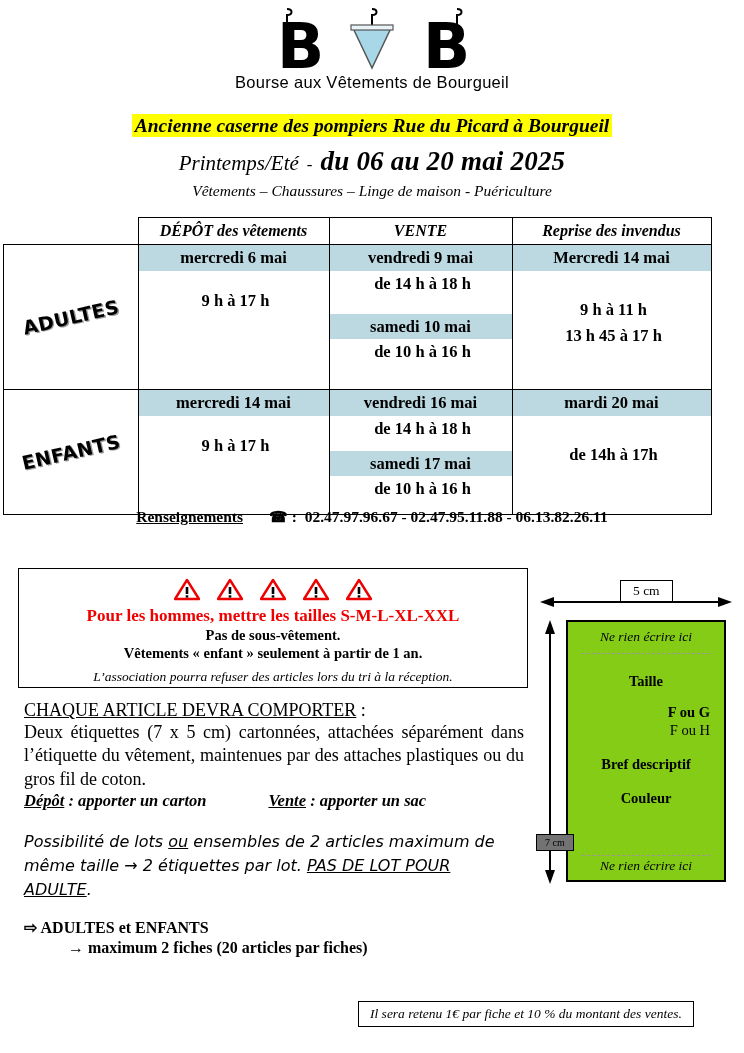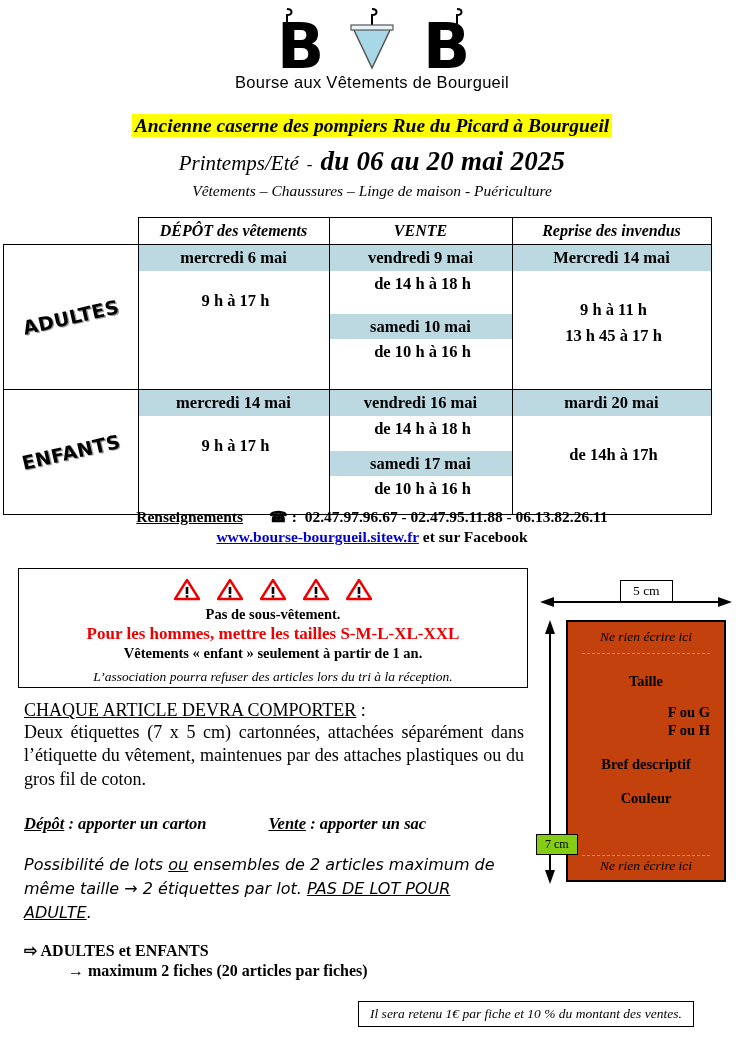--- a/index.html
+++ b/index.html
@@ -228,21 +228,20 @@
     font-size: 18px;
     line-height: 1.3;
     text-align: justify;
     margin-top: 0;
   }
   #chaque-last {
     font-size: 18px;
     line-height: 1.3;
   }
   #bring-row {
-    margin-top: 23px;
     font-style: italic;
     font-weight: bold;
     font-size: 16.5px;
     white-space: nowrap;
   }
   #bring-row .u { text-decoration: underline; }
   #bring-gap { display: inline-block; width: 62px; }
   #lots-text {
     margin-top: 19px;
     font-family: "DejaVu Sans", sans-serif;
@@ -282,34 +281,34 @@
     font-size: 13.5px;
     padding: 2px 12px;
     white-space: nowrap;
   }
   #dim-left-svg { position: absolute; left: 6px; top: 40px; }
   #dim-left-box {
     position: absolute;
     left: 0px;
     top: 256px;
     border: 1.2px solid #000;
-    background: #84cc16;
-    font-size: 12px;
+    background: #737373;
+    font-size: 10px;
     padding: 2px 8px;
     white-space: nowrap;
     z-index: 3;
   }
   #label-card {
     position: absolute;
     left: 30px;
     top: 42px;
     width: 160px;
     height: 262px;
     border: 2px solid #000;
-    background: #c2410c;
+    background: #84cc16;
     box-sizing: border-box;
     text-align: center;
     z-index: 2;
   }
   .norien {
     font-style: italic;
     font-size: 13.5px;
     padding-top: 7px;
   }
   .dashline {
@@ -322,21 +321,21 @@
     margin-top: 19px;
   }
   #lbl-fg {
     font-weight: bold;
     font-size: 14.5px;
     margin-top: 14px;
     margin-right: 14px;
     text-align: right;
   }
   #lbl-fh {
-    font-weight: bold;
+    font-weight: normal;
     font-size: 14.5px;
     margin-top: 1px;
     margin-right: 14px;
     text-align: right;
   }
   #lbl-bref {
     font-weight: bold;
     font-size: 14.5px;
     margin-top: 17px;
   }
@@ -474,23 +473,20 @@
         </div>
       </td>
     </tr>
   </tbody>
     </table>
 </div>
 
 <div id="contact-block">
   <div id="contact-row1">
     <span id="renseignements">Renseignements</span><span id="phone-icon">☎</span><span>:</span>&nbsp;&nbsp;<span>02.47.97.96.67  -  02.47.95.11.88   -   06.13.82.26.11</span>
-  </div>
-  <div id="contact-row2">
-    <span id="site-url">www.bourse-bourgueil.sitew.fr</span><span> et sur Facebook</span>
   </div>
 </div>
 
 <div id="warning-box">
   <div id="triangle-row">
     <svg class="tri-icon" width="26" height="23" viewBox="0 0 26 23">
       <path d="M13 2 L25 21 L1 21 Z" fill="#ffffff" stroke="#ee0000" stroke-width="2.4" stroke-linejoin="round"></path>
       <rect x="11.7" y="9" width="2.6" height="7" fill="#000"></rect>
         <rect x="11.7" y="17.3" width="2.6" height="2.3" fill="#000"></rect>
     </svg>
@@ -508,22 +504,22 @@
       <path d="M13 2 L25 21 L1 21 Z" fill="#ffffff" stroke="#ee0000" stroke-width="2.4" stroke-linejoin="round"></path>
       <rect x="11.7" y="9" width="2.6" height="7" fill="#000"></rect>
         <rect x="11.7" y="17.3" width="2.6" height="2.3" fill="#000"></rect>
     </svg>
     <svg class="tri-icon" width="26" height="23" viewBox="0 0 26 23">
       <path d="M13 2 L25 21 L1 21 Z" fill="#ffffff" stroke="#ee0000" stroke-width="2.4" stroke-linejoin="round"></path>
       <rect x="11.7" y="9" width="2.6" height="7" fill="#000"></rect>
         <rect x="11.7" y="17.3" width="2.6" height="2.3" fill="#000"></rect>
     </svg>
   </div>
+  <div id="warn-red">Pour les hommes, mettre les tailles S-M-L-XL-XXL</div>
   <div id="warn-b1">Pas de sous-vêtement.</div>
-  <div id="warn-red">Pour les hommes, mettre les tailles S-M-L-XL-XXL</div>
   <div id="warn-b2">Vêtements « enfant » seulement à partir de 1 an.</div>
   <div id="warn-italic">L’association pourra refuser des articles lors du tri à la réception.</div>
 </div>
 
 <div id="body-left">
   <div id="chaque-head">
     <span class="u">CHAQUE ARTICLE DEVRA COMPORTER</span><span> :</span>
   </div>
   <div id="chaque-body">Deux étiquettes (7 x 5 cm) cartonnées, attachées séparément dans l’étiquette du vêtement, maintenues par des attaches plastiques ou du gros fil de coton.</div>
 

